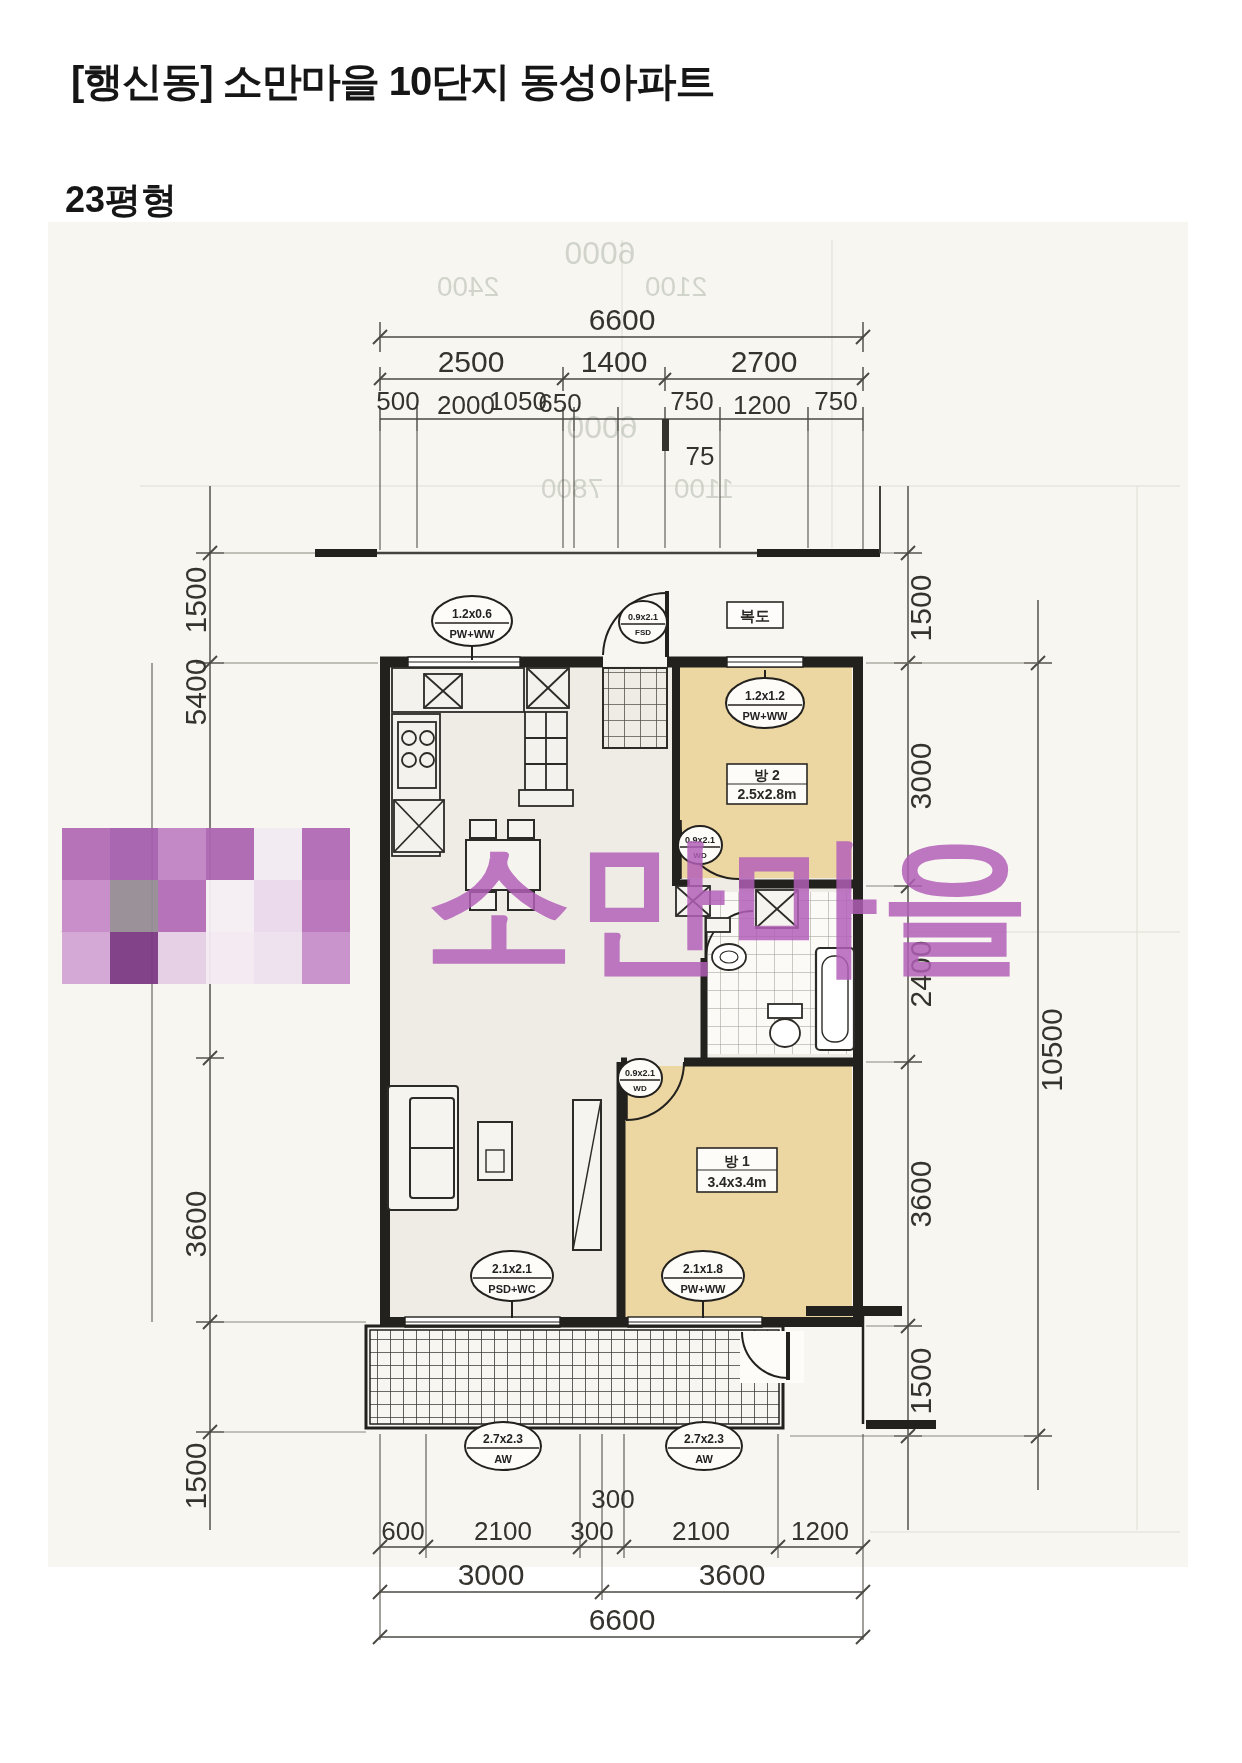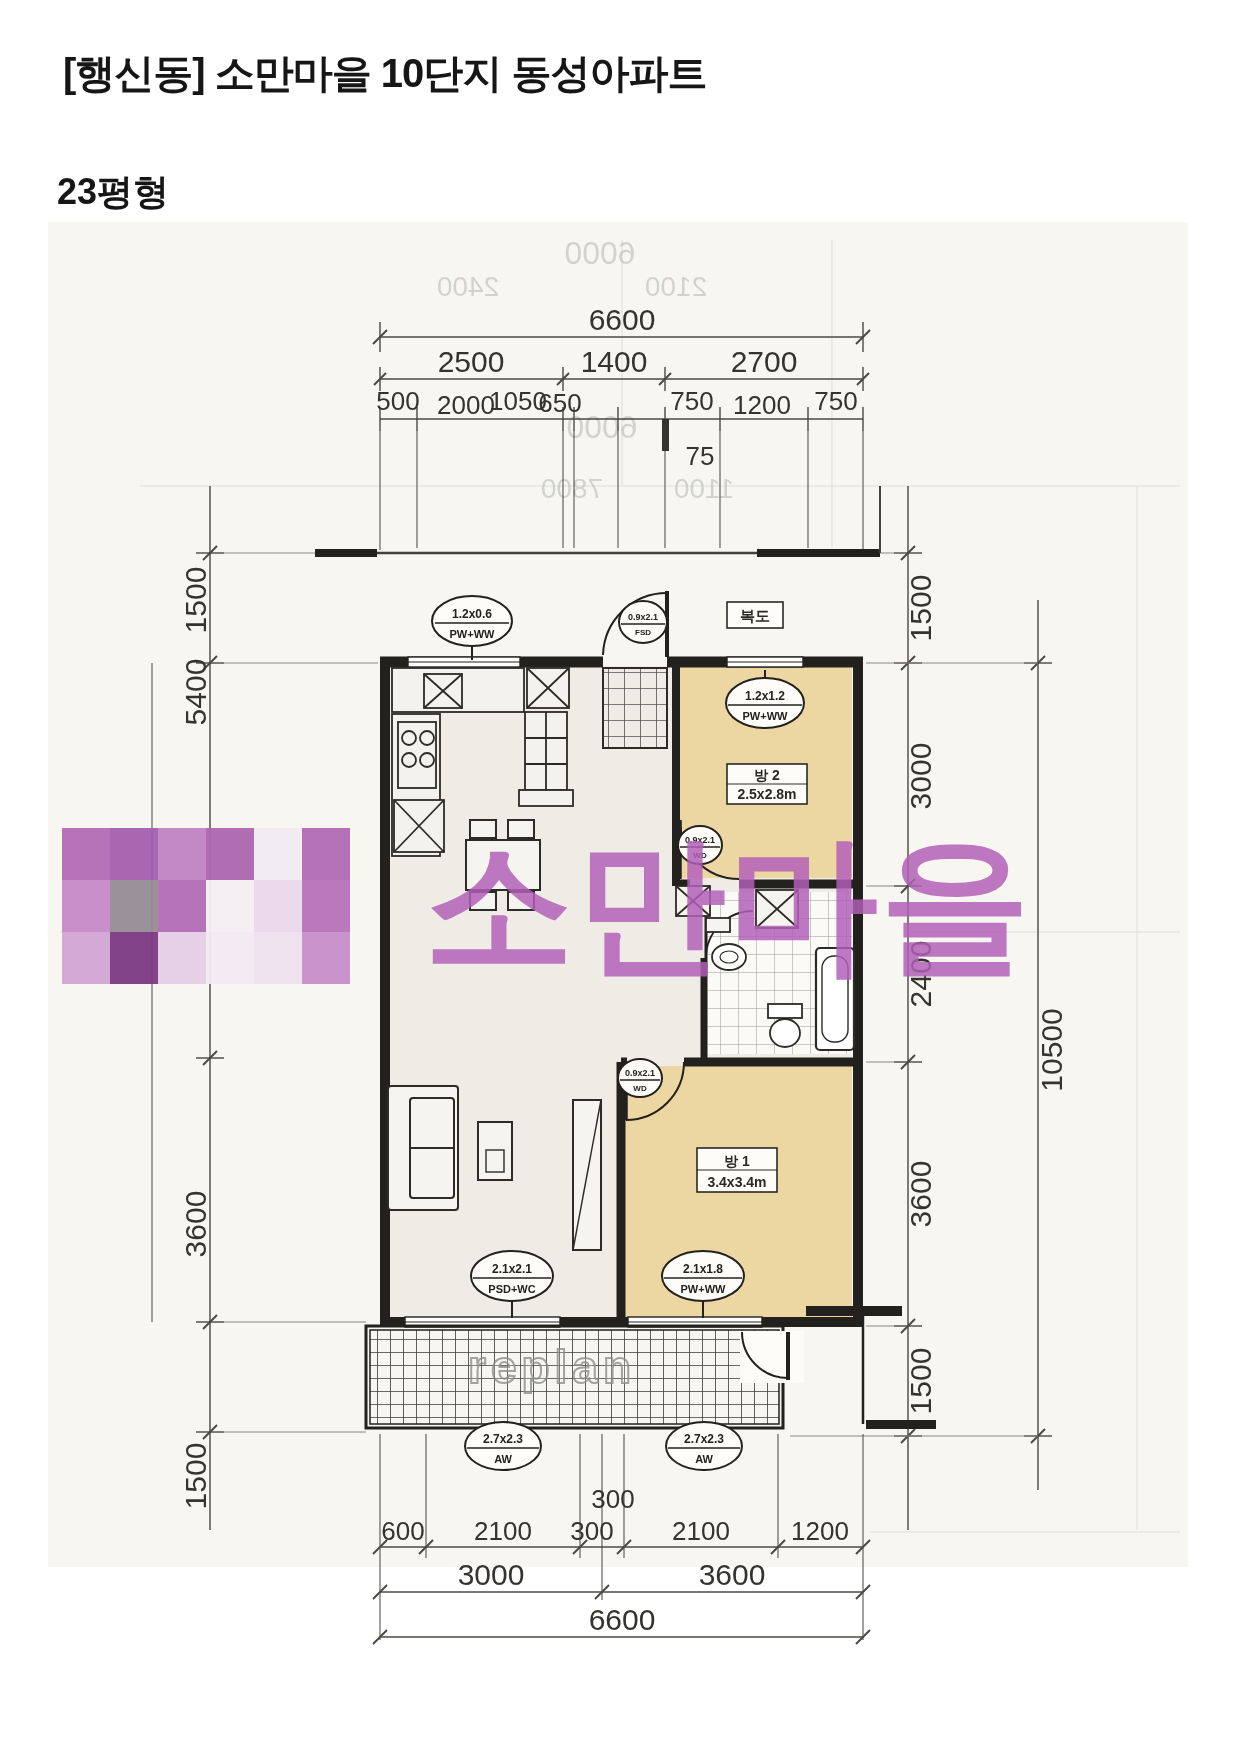--- a/index.html
+++ b/index.html
@@ -29,22 +29,22 @@
   #wm-replan{position:absolute;left:468px;top:1340px;font-size:46px;font-weight:700;letter-spacing:5px;
     color:rgba(250,250,248,0.25);-webkit-text-stroke:2px #8f8f8a;opacity:.8;}
 </style>
 </head>
 <body>
 
 <div id="page">
 
   <div class="paper"></div>
 
-  <h1 class="page-title" style="margin:8px">[행신동] 소만마을 10단지 동성아파트</h1>
-  <h2 class="page-subtitle" style="margin:2px">23평형</h2>
+  <h1 class="page-title" style="margin:16px">[행신동] 소만마을 10단지 동성아파트</h1>
+  <h2 class="page-subtitle" style="margin:10px">23평형</h2>
 
   <svg viewBox="0 0 1242 1763" width="1242" height="1763" style="position:absolute;left:0;top:0">
     <defs>
       <pattern id="hatch" width="13" height="13" patternUnits="userSpaceOnUse">
         <path d="M13 0H0V13" fill="none" stroke="#3a3a36" stroke-width="1.6"></path>
       </pattern>
       <pattern id="tile" width="18" height="18" patternUnits="userSpaceOnUse">
         <path d="M18 0H0V18" fill="none" stroke="#9a978e" stroke-width="1"></path>
       </pattern>
       <pattern id="vtile" width="16" height="16" patternUnits="userSpaceOnUse">
@@ -465,15 +465,14 @@
       <div class="mcell" style="background: rgb(234, 217, 235);"></div>
       <div class="mcell" style="background: rgb(184, 114, 187);"></div>
       <div class="mcell" style="background: rgb(211, 165, 213);"></div>
       <div class="mcell" style="background: rgb(125, 58, 132);"></div>
       <div class="mcell" style="background: rgb(229, 207, 230);"></div>
       <div class="mcell" style="background: rgb(243, 234, 243);"></div>
       <div class="mcell" style="background: rgb(238, 225, 238);"></div>
       <div class="mcell" style="background: rgb(199, 143, 201);"></div>
     </div>
   <div id="wm-interior" style="color: rgb(179, 95, 184);">소만마을</div>
-  <div id="wm-replan">replan</div>
 
 </div>
 
 </body></html>

